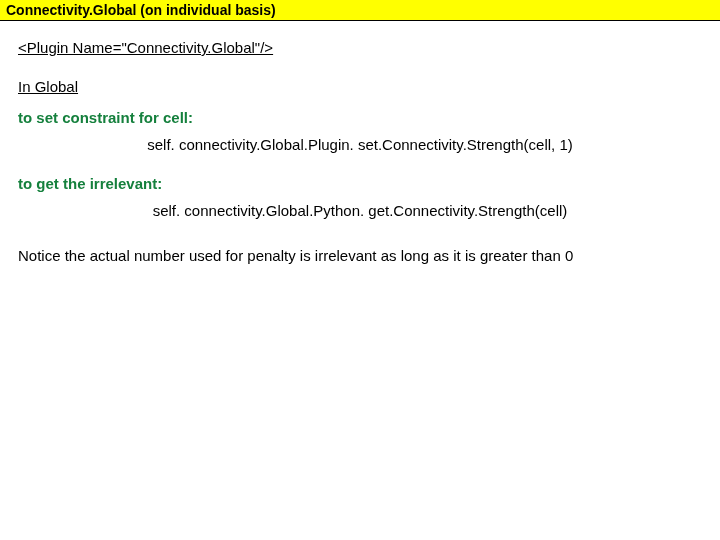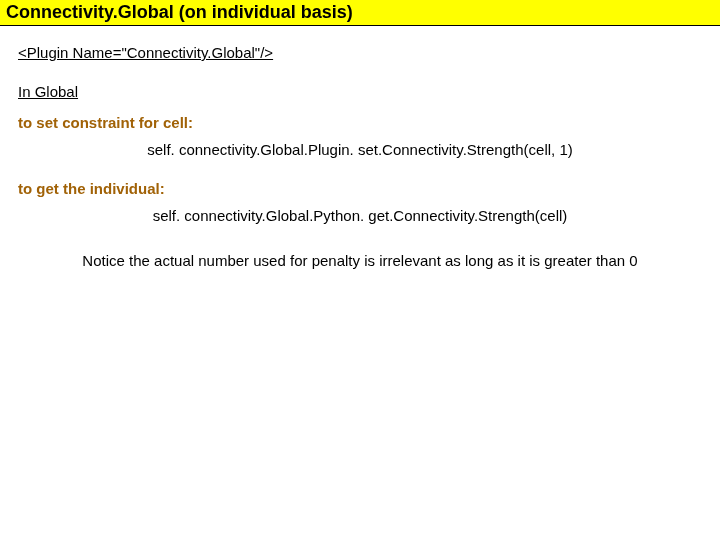--- a/index.html
+++ b/index.html
@@ -9,55 +9,54 @@
     background: #ffffff;
     font-family: Arial, Helvetica, sans-serif;
     font-size: 15px;
     color: #000;
     overflow: hidden;
   }
   .title-bar {
     background: #ffff00;
     padding: 2px 6px 2px 6px;
     font-weight: bold;
-    font-size: 18px;
+    font-size: 14px;
     border-bottom: 1px solid #000;
   }
   .content {
     padding: 18px 18px 0 18px;
   }
   .section-heading {
     font-weight: normal;
     text-decoration: underline;
     margin-top: 22px;
     margin-bottom: 14px;
   }
   .section-heading.first { margin-top: 14px; }
   .plugin-line {
     font-weight: normal;
     color: #000;
     margin-bottom: 10px;
   }
   .plugin-line .u { text-decoration: underline; }
   .blue-label {
-    color: #a16207;
+    color: #15803d;
     font-weight: bold;
     margin-top: 22px;
     margin-bottom: 10px;
   }
   .blue-label.tight { margin-top: 14px; }
   .code-line {
     font-weight: normal;
     margin-bottom: 8px;
     text-align: center;
   }
   .note {
     margin-top: 28px;
     font-weight: normal;
-    text-align: center;
   }
 </style>
 </head>
 <body>
 
 <div class="title-bar">
   <span>Connectivity.Global (on individual basis)</span>
 </div>
 
 <div class="content">
@@ -65,18 +64,18 @@
 
   <div class="plugin-line">
     <span class="u">&lt;Plugin Name="Connectivity.Global"/&gt;</span>
   </div>
 
   <div class="section-heading">In Global</div>
 
   <div class="blue-label tight">to set constraint for cell:</div>
   <div class="code-line">self. connectivity.Global.Plugin. set.Connectivity.Strength(cell, 1)</div>
 
-  <div class="blue-label">to get the individual:</div>
+  <div class="blue-label">to get the irrelevant:</div>
   <div class="code-line">self. connectivity.Global.Python. get.Connectivity.Strength(cell)</div>
 
   <div class="note">Notice the actual number used for penalty is irrelevant as long as it is greater than 0</div>
 
 </div>
 
 </body></html>

